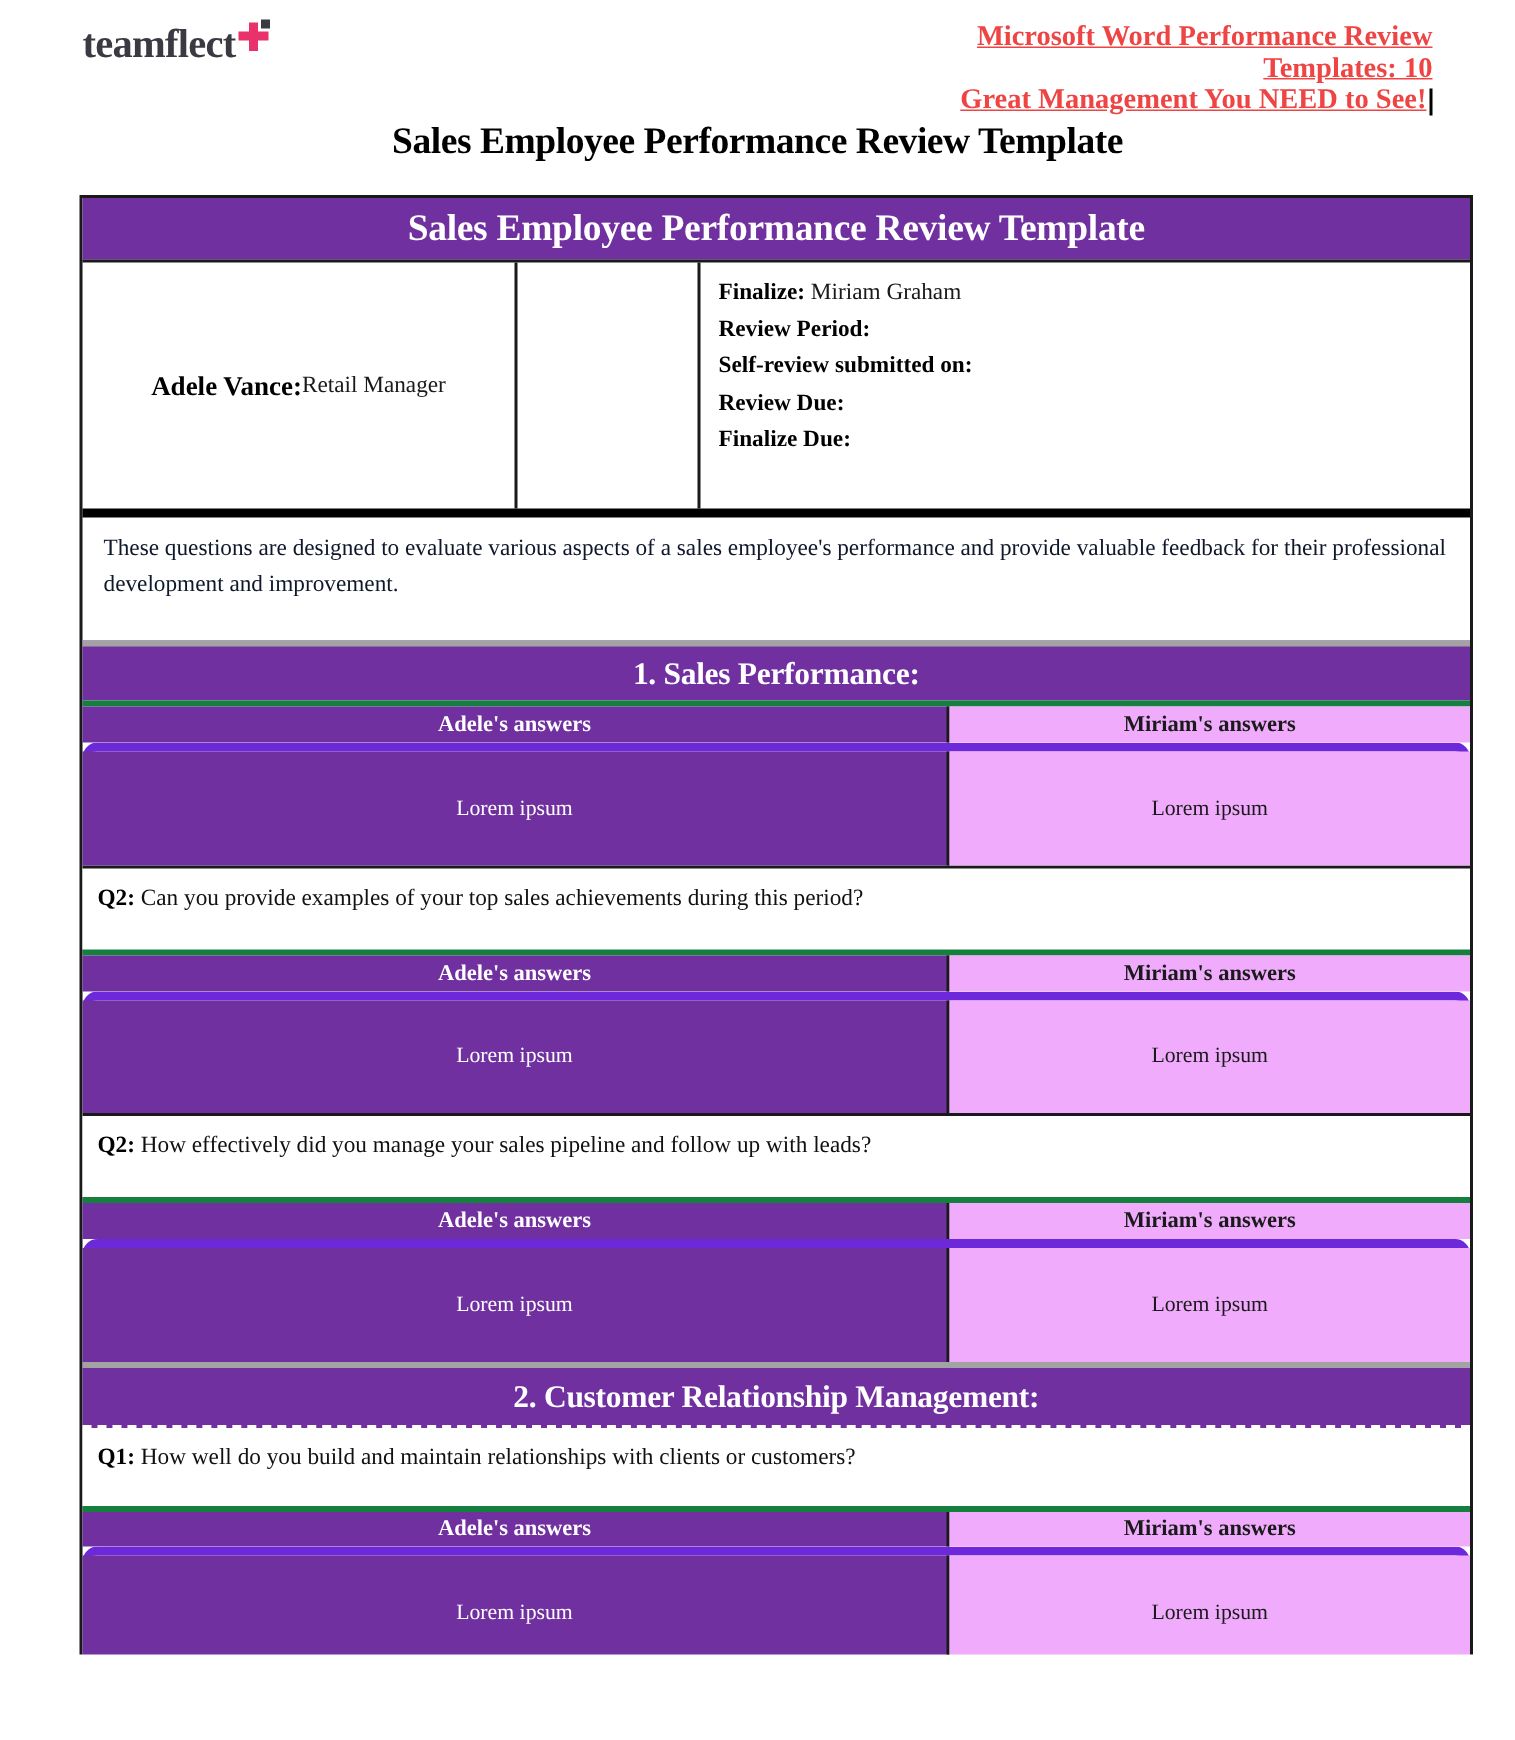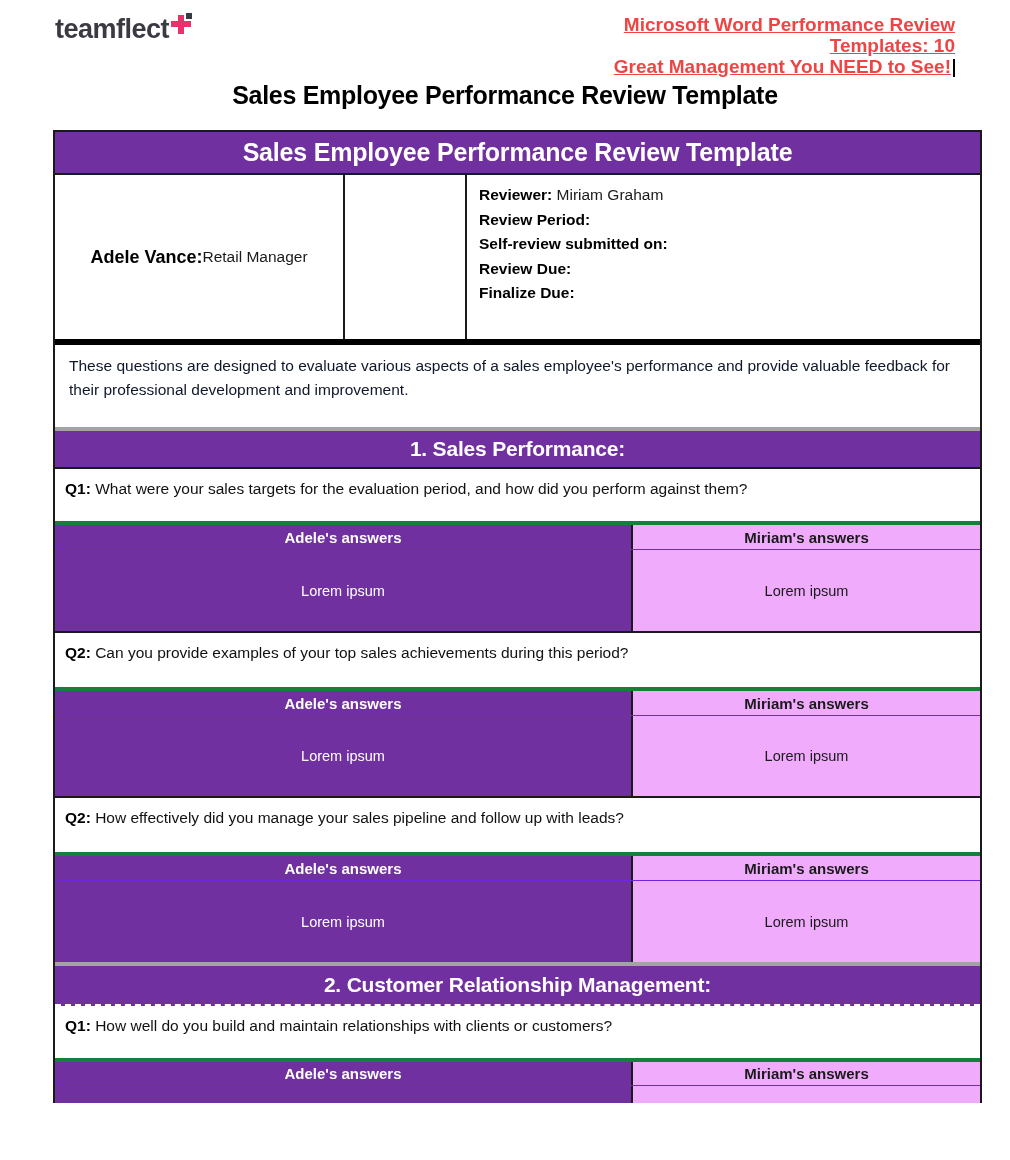--- a/index.html
+++ b/index.html
@@ -1,19 +1,19 @@
 <!DOCTYPE html>
 <html><head>
 <meta charset="utf-8">
 <style>
   * { margin:0; padding:0; box-sizing:border-box; }
   body { background:#ffffff; }
   .page {
     position:relative; width:1010px; height:1103px; background:#ffffff;
-    overflow:hidden; font-family:Liberation Sans, sans-serif; color:#1a1a1a;
+    overflow:hidden; font-family:Liberation Serif, serif; color:#1a1a1a;
   }
   
   .top-bar { display:flex; justify-content:space-between; align-items:flex-start; padding:14px 55px 0 55px; height:62px; }
   .logo { display:flex; align-items:flex-start; }
   .logo-text { font-size:27px; font-weight:800; color:#3b3a43; letter-spacing:-0.5px; line-height:30px; }
   .logo-plus { position:relative; width:23px; height:26px; display:inline-block; margin-left:1px; margin-top:-4px; }
   .logo-plus .pv { position:absolute; left:8px; top:5px; width:6px; height:19px; background:#e9316b; }
   .logo-plus .ph { position:absolute; left:1px; top:11px; width:20px; height:6px; background:#e9316b; }
   .logo-plus .pd { position:absolute; right:1px; top:3px; width:6px; height:6px; background:#3b3a43; }
   .header-link { width:372px; text-align:right; font-size:19px; font-weight:700; color:#ef4444; line-height:21px; cursor:pointer; }
@@ -37,21 +37,21 @@
   .meta-line { font-size:15.5px; line-height:24.6px; color:#1a1a1a; }
   .b { font-weight:800; color:#000; white-space:pre-wrap; }
   .desc-row { border-top:6px solid #000000; height:88px; padding:9px 14px; font-size:15.5px; line-height:24px; color:#0f172a; }
   .q-row { border-top:2px solid #1a1a1a; height:54px; padding:9px 10px; font-size:15.5px; line-height:22px; color:#111; background:#fff; }
   .ans-head-row { display:flex; height:28px; border-top:4px solid #15803d; }
   .ans-head { display:flex; align-items:center; justify-content:center; font-size:15px; font-weight:800; }
   .col-left { width:578px; border-right:2px solid #1a1a1a; }
   .col-right { flex:1; }
   .purple-bg { background:#7030a0; color:#ffffff; }
   .lav-bg { background:#f0abfc; color:#1a1a1a; }
-  .lorem-row { display:flex; height:82px; border-top:1px solid #6d28d9; }
+  .lorem-row { display:flex; height:82px; border-top:6px solid #6d28d9;border-radius:10px; }
   .lorem { display:flex; align-items:center; justify-content:center; font-size:14.5px; }
 </style>
 </head>
 <body>
 
 <div class="page">
 
   <div class="top-bar">
     <div class="logo">
       <span class="logo-text">teamflect</span>
@@ -73,35 +73,32 @@
 
     <div class="banner main-banner">Sales Employee Performance Review Template</div>
 
     <div class="info-row">
       <div class="cell info-left">
         <div class="emp-name">Adele Vance:</div>
         <div class="emp-role">Retail Manager</div>
       </div>
       <div class="cell info-mid"></div>
       <div class="cell info-right">
-        <div class="meta-line"><span class="b">Reviewer:</span><span> Miriam Graham</span></div>
+        <div class="meta-line"><span class="b">Finalize:</span><span> Miriam Graham</span></div>
         <div class="meta-line"><span class="b">Review Period:</span><span></span></div>
         <div class="meta-line"><span class="b">Self-review submitted on:</span><span></span></div>
         <div class="meta-line"><span class="b">Review Due:</span><span></span></div>
         <div class="meta-line"><span class="b">Finalize Due:</span><span></span></div>
       </div>
     </div>
 
     <div class="desc-row">These questions are designed to evaluate various aspects of a sales employee's performance and provide valuable feedback for their professional development and improvement.</div>
 
     <div class="banner section-banner">1. Sales Performance:</div>
 
-    <div class="q-row">
-      <span class="b">Q1:</span><span> What were your sales targets for the evaluation period, and how did you perform against them?</span>
-    </div>
     <div class="ans-head-row">
       <div class="cell ans-head col-left purple-bg">Adele's answers</div>
       <div class="cell ans-head col-right lav-bg">Miriam's answers</div>
     </div>
     <div class="lorem-row">
       <div class="cell lorem col-left purple-bg">Lorem ipsum</div>
       <div class="cell lorem col-right lav-bg">Lorem ipsum</div>
     </div>
 
     <div class="q-row" style="height:56px">

